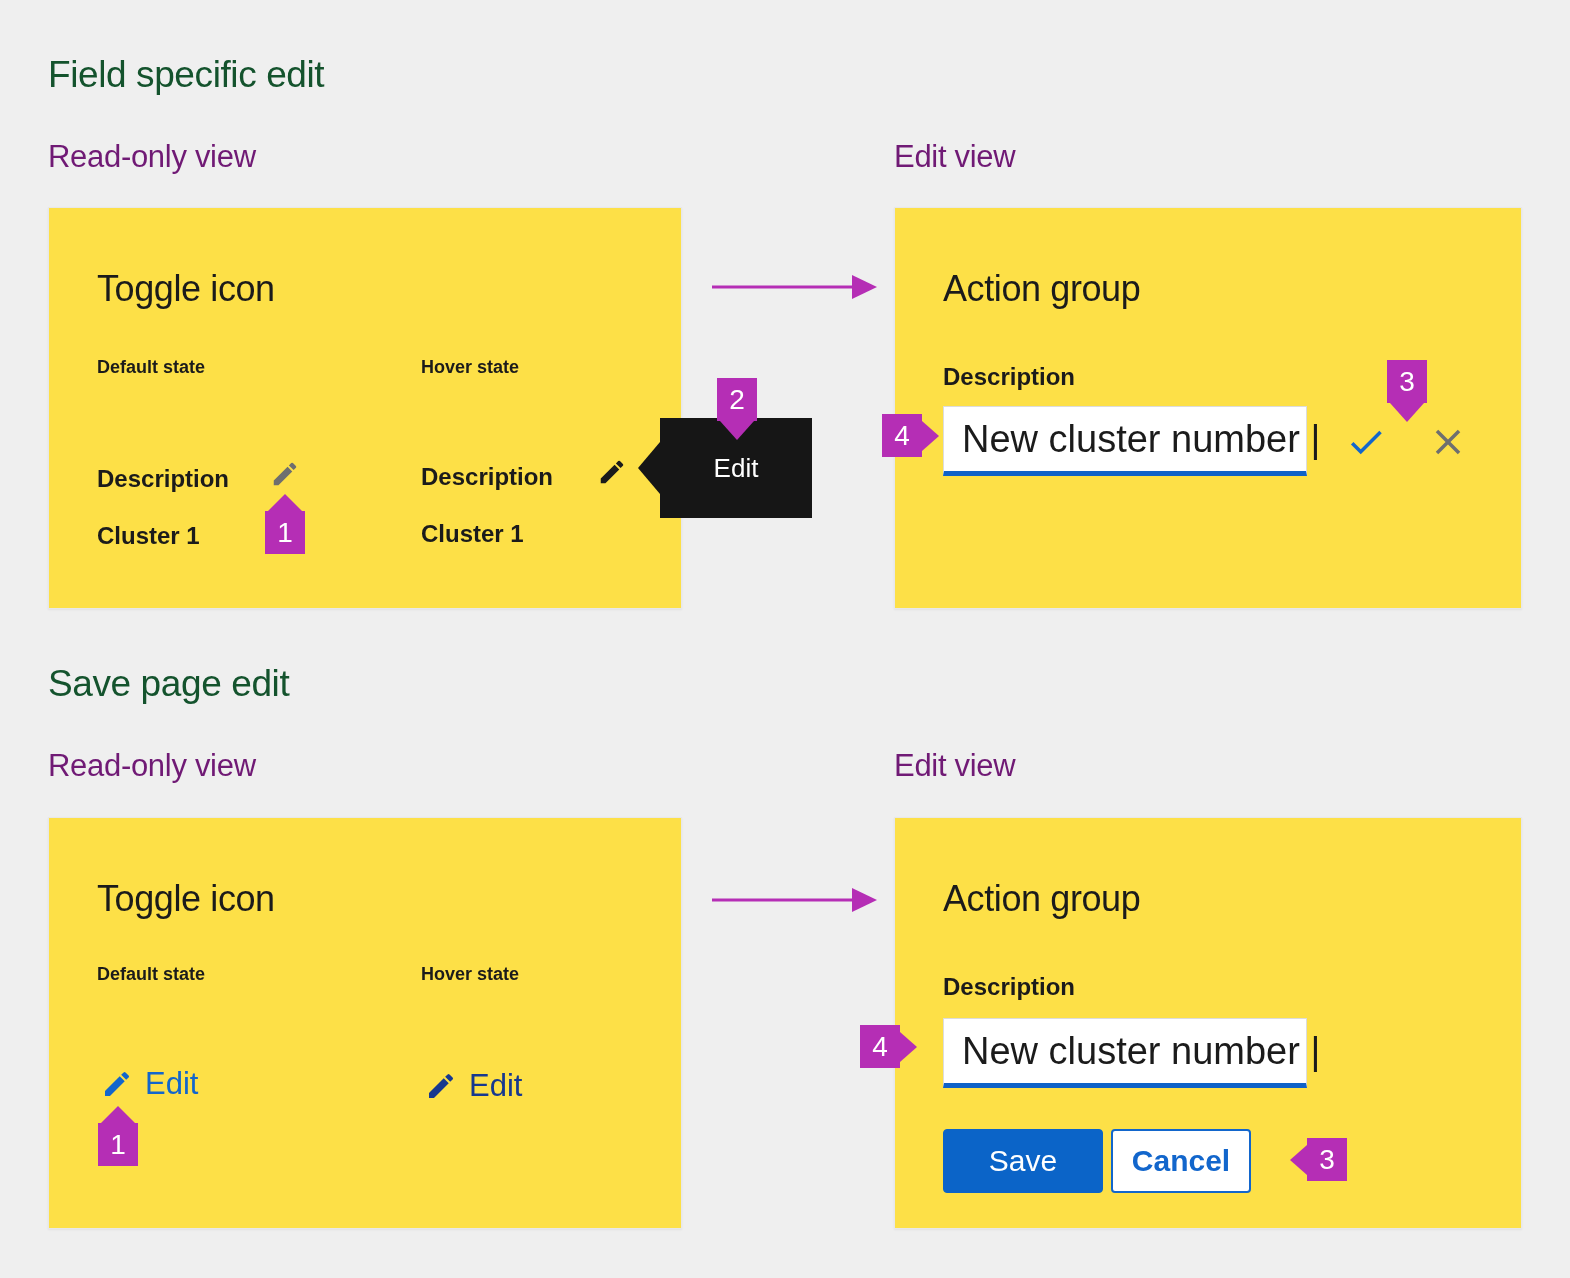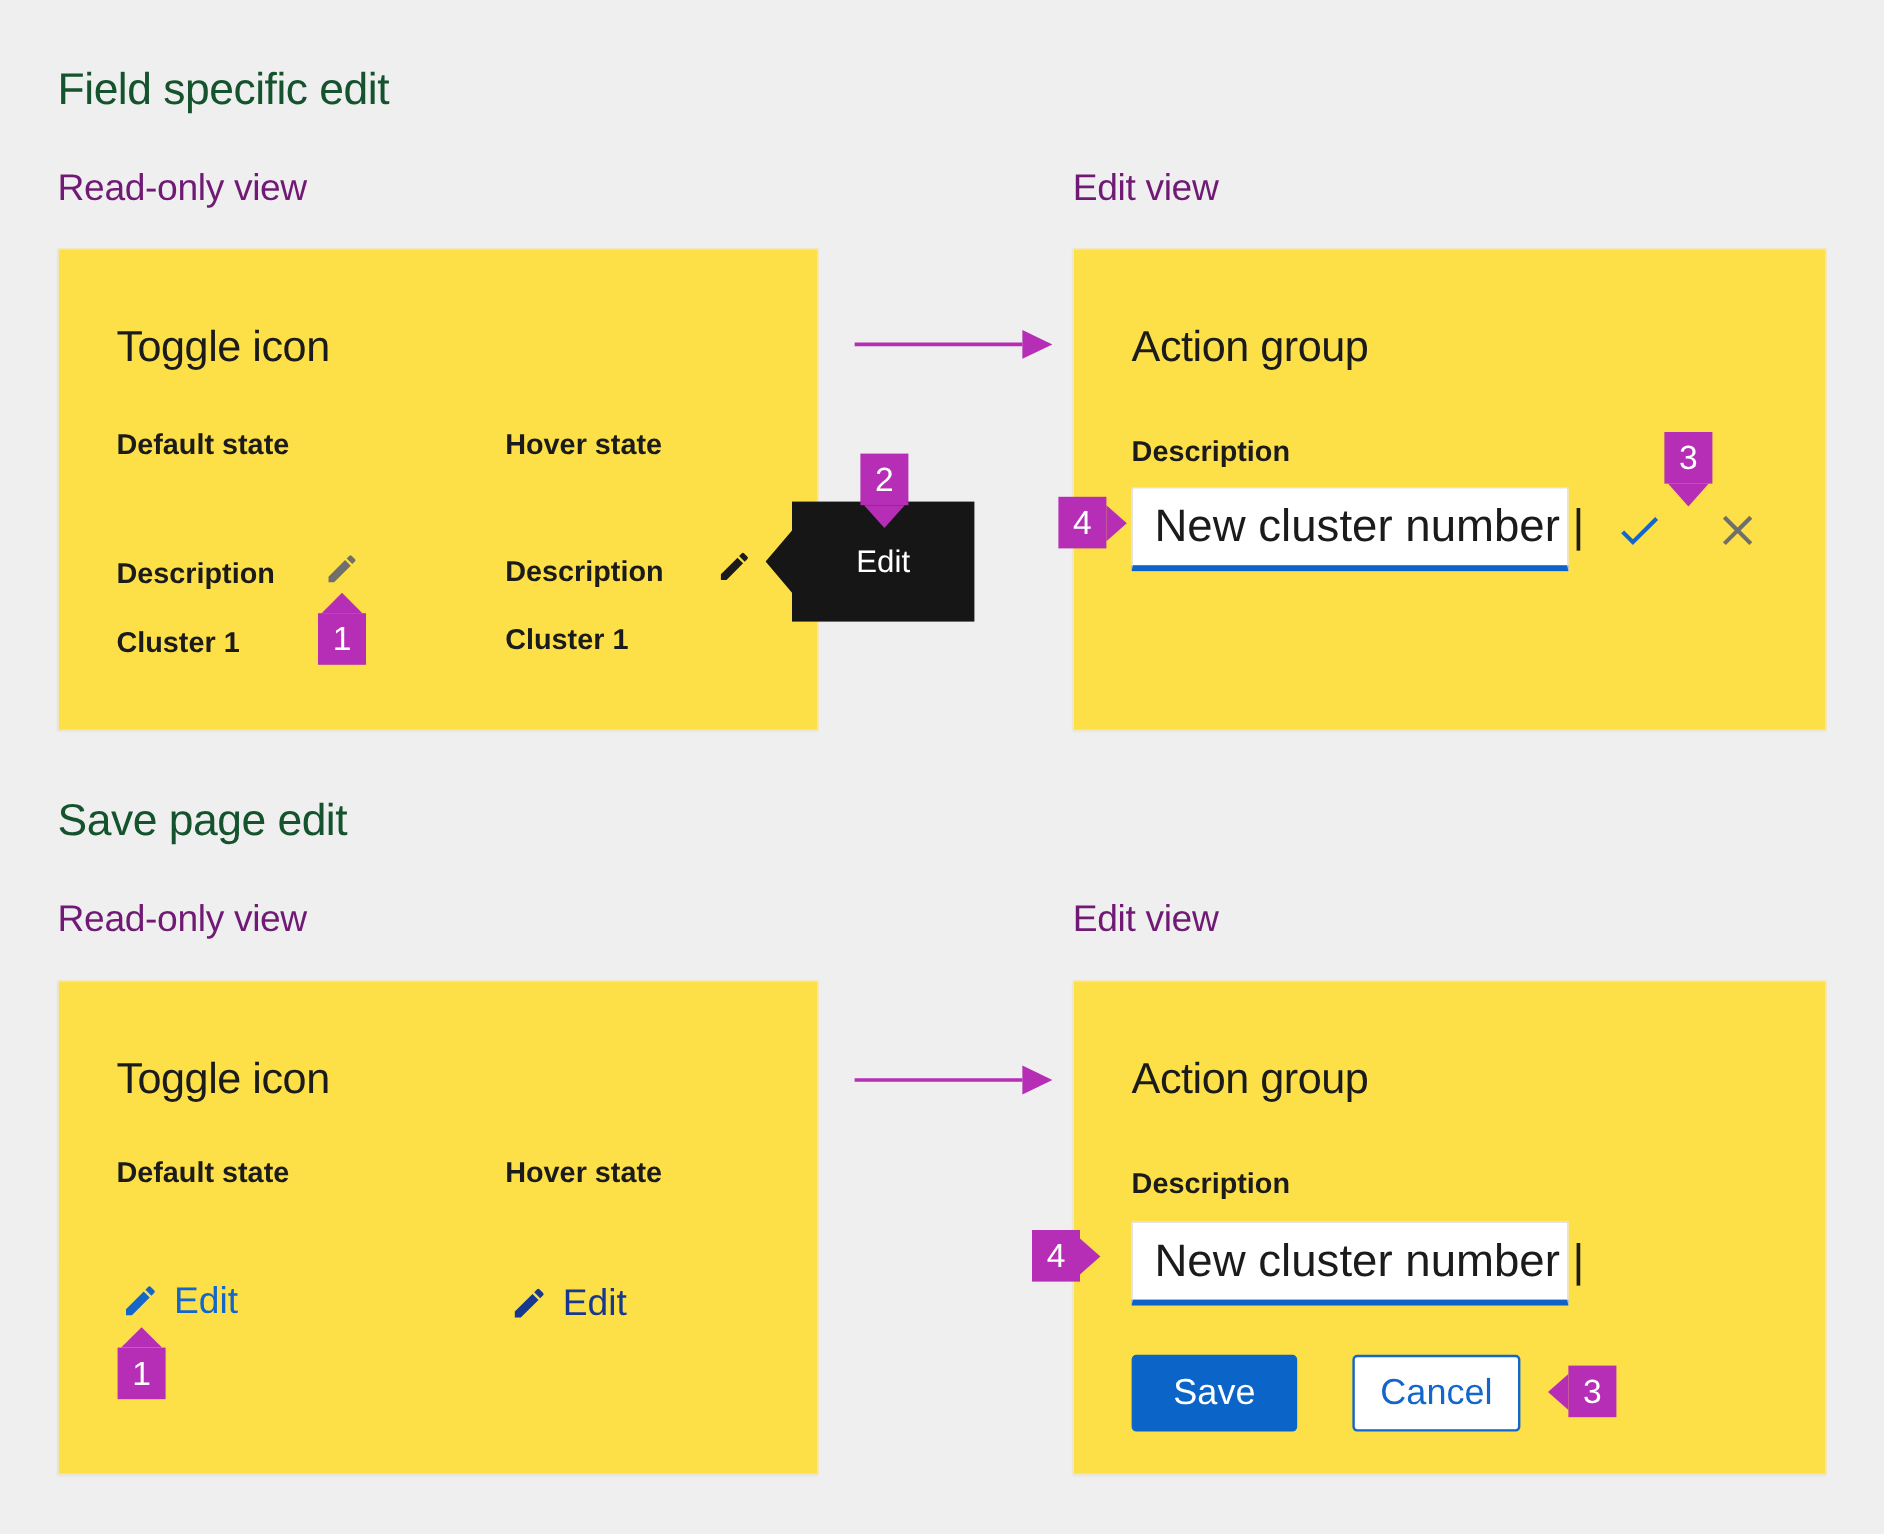--- a/index.html
+++ b/index.html
@@ -45,21 +45,21 @@
     position: absolute;
     font-size: 36px;
     font-weight: 400;
     letter-spacing: -0.4px;
     color: #1b1b1b;
     white-space: nowrap;
   }
 
   .state-label {
     position: absolute;
-    font-size: 24px;
+    font-size: 18px;
     font-weight: 700;
     color: #1b1b1b;
     white-space: nowrap;
   }
 
   .field-label {
     position: absolute;
     font-size: 24px;
     font-weight: 700;
     color: #1b1b1b;
@@ -346,23 +346,23 @@
 </div>
 
 <div class="card" style="left:894px; top:817px; width:628px; height:412px;">
 
   <div class="card-title" style="left:48px; top:60px;">Action group</div>
 
   <div class="field-label" style="left:48px; top:155px;">Description</div>
 
   <div class="text-input" style="left:48px; top:200px; width:364px; height:70px;" placeholder="New cluster number">New cluster number |</div>
 
-  <div class="btn btn-primary" style="left:48px; top:311px; width:138px; height:64px;">Save</div>
-
-  <div class="btn btn-secondary" style="left:232px; top:311px; width:140px; height:64px;">Cancel</div>
+  <div class="btn btn-primary" style="left:48px; top:311px; width:160px; height:64px;">Save</div>
+
+  <div class="btn btn-secondary" style="left:216px; top:311px; width:140px; height:64px;font-weight:bold;">Cancel</div>
 </div>
 
 <div class="badge point-up" style="left:98px; top:1123px; width:40px; height:43px;">
   <span>1</span>
 </div>
 
 <div class="badge point-right" style="left:860px; top:1025px; width:40px; height:43px;">
   <span>4</span>
 </div>
 

